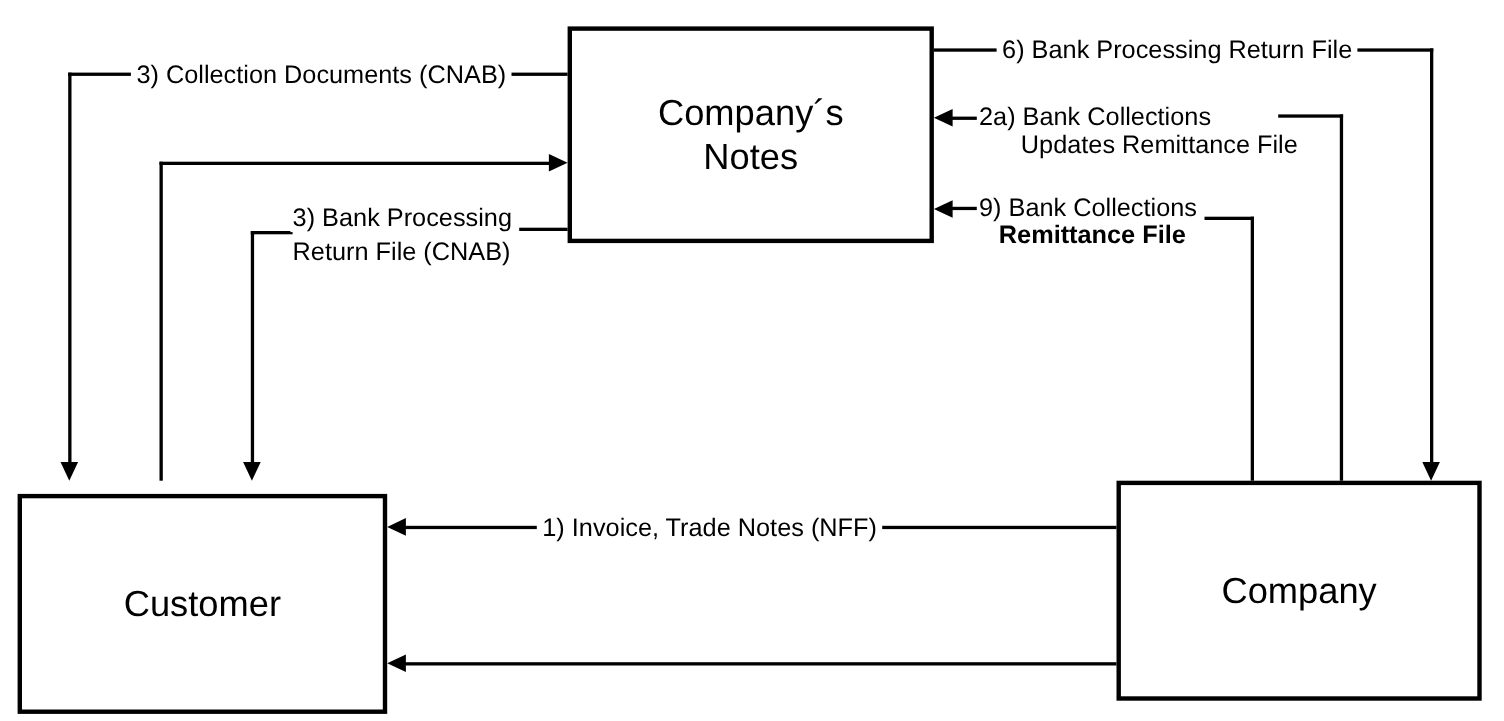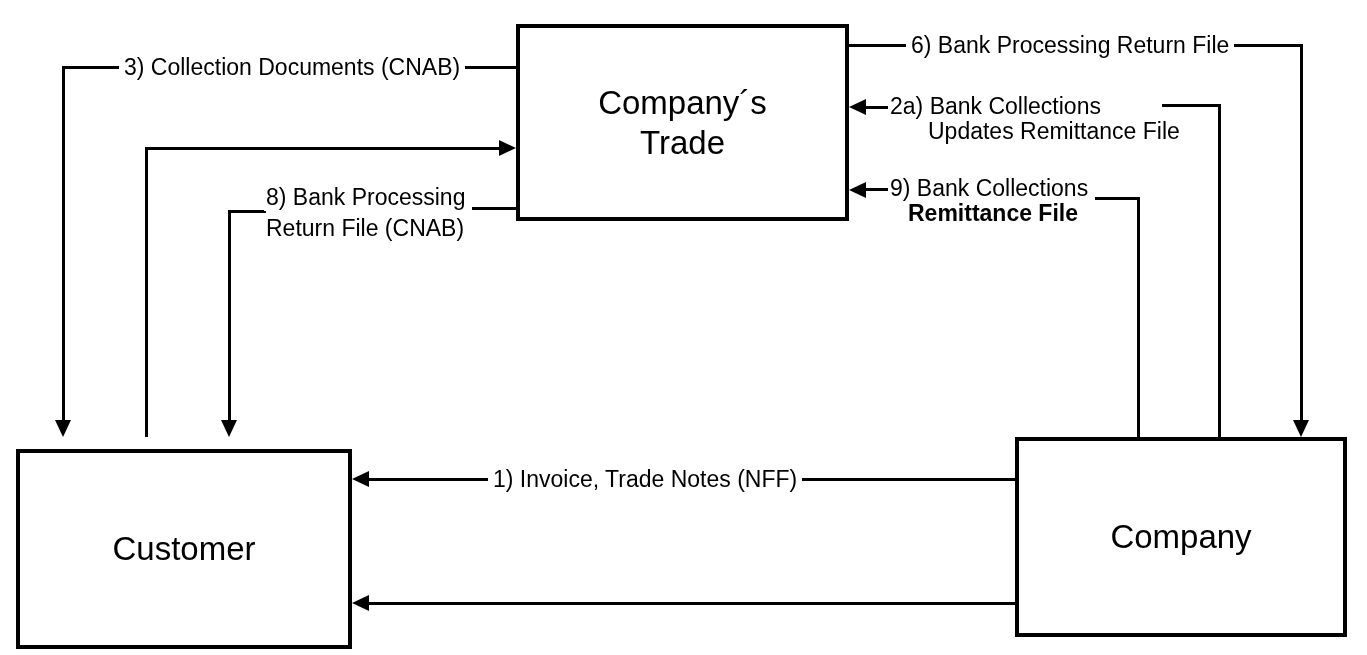--- a/index.html
+++ b/index.html
@@ -29,21 +29,21 @@
     border-top:8px solid transparent;border-bottom:8px solid transparent;
     border-left:17px solid #000;}
 </style>
 </head>
 <body>
 
 <div class="canvas">
 
   <div class="node" style="left:516px;top:24px;width:333px;height:197px;">
     <div>Company´s</div>
-    <div>Trade</div>
+    <div>Notes</div>
   </div>
 
   <div class="node" style="left:16px;top:449px;width:336px;height:200px;">
     <div>Customer</div>
   </div>
 
   <div class="node" style="left:1015px;top:437px;width:332px;height:200px;">
     <div>Company</div>
   </div>
 
@@ -53,21 +53,21 @@
   <div class="flabel" style="left:119px;top:53px;">3) Collection Documents (CNAB)</div>
 
   <div class="vline" style="left:145px;top:147px;height:290px;"></div>
   <div class="hline" style="left:145px;top:147px;width:355px;"></div>
   <div class="arr-right" style="left:499px;top:140px;"></div>
 
   <div class="hline" style="left:228px;top:210px;width:38px;"></div>
   <div class="hline" style="left:472px;top:207px;width:44px;"></div>
   <div class="vline" style="left:228px;top:210px;height:211px;"></div>
   <div class="arr-down" style="left:221px;top:420px;"></div>
-  <div class="flabel flabel2" style="left:264px;top:183px;">8) Bank Processing</div>
+  <div class="flabel flabel2" style="left:264px;top:183px;">3) Bank Processing</div>
   <div class="flabel flabel2" style="left:264px;top:214px;">Return File (CNAB)</div>
 
   <div class="hline" style="left:849px;top:44px;width:454px;"></div>
   <div class="vline" style="left:1300px;top:44px;height:377px;"></div>
   <div class="arr-down" style="left:1293px;top:420px;"></div>
   <div class="flabel" style="left:890px;top:31px;margin-left:16px;">6) Bank Processing Return File</div>
 
   <div class="arr-left" style="left:849px;top:99px;"></div>
   <div class="hline" style="left:864px;top:106px;width:26px;"></div>
   <div class="hline" style="left:1162px;top:104px;width:59px;"></div>

